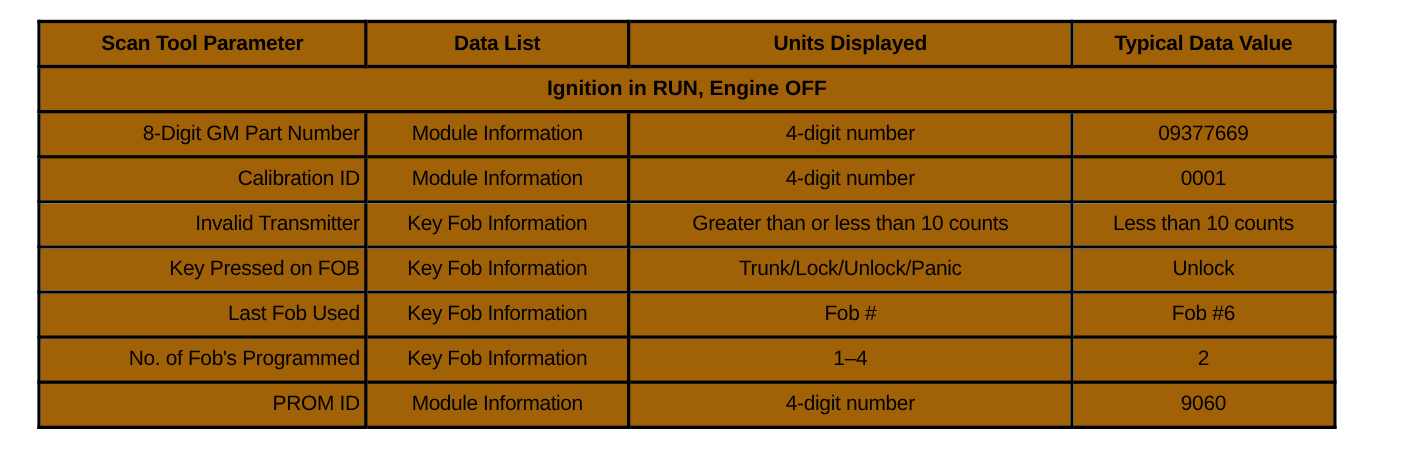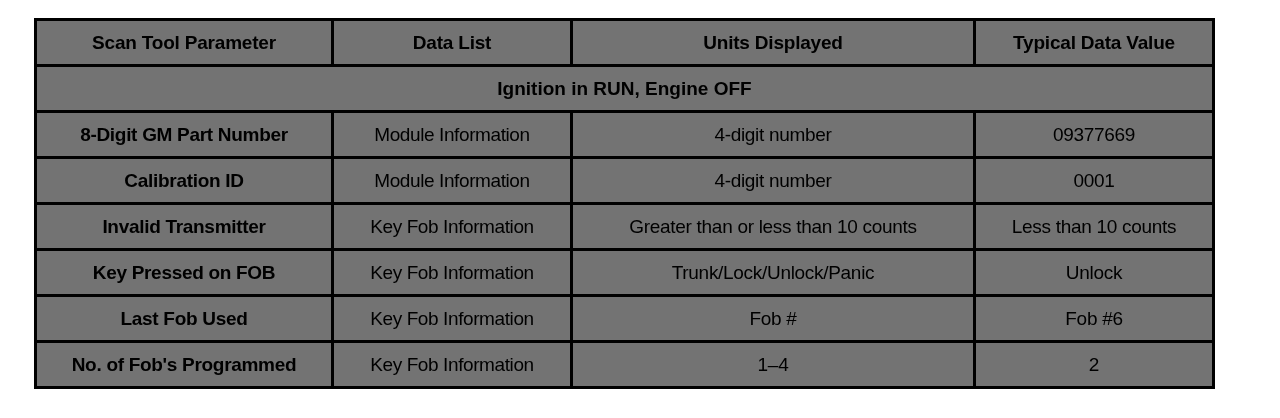--- a/index.html
+++ b/index.html
@@ -27,21 +27,21 @@
   table.scan-table {
     width: 1178px;
     height: 371px;
     border-collapse: collapse;
     table-layout: fixed;
     background: #ffffff;
   }
 
   table.scan-table td {
     border: 3px solid #000000;
-    background: #737373;
+    background: #a16207;
     color: #000000;
     padding: 0 4px;
     font-size: 19px;
     line-height: 1.05;
     white-space: nowrap;
     overflow: hidden;
     vertical-align: middle;
     height: 38px;
   }
 
@@ -59,24 +59,23 @@
   }
 
   td.section-cell {
     font-weight: bold;
     text-align: center;
     font-size: 20px;
     margin-top: 48px;
   }
 
   td.param-cell {
-    text-align: center;
+    text-align: right;
     padding-left: 5px;
     letter-spacing: -0.3px;
-    font-weight: bold;
   }
 
   td.list-cell {
     text-align: center;
     letter-spacing: -0.4px;
   }
 
   td.units-cell {
     text-align: center;
     letter-spacing: -0.3px;
@@ -137,15 +136,21 @@
         <td class="list-cell">Key Fob Information</td>
         <td class="units-cell">Fob #</td>
         <td class="value-cell">Fob #6</td>
       </tr>
       <tr>
         <td class="param-cell">No. of Fob's Programmed</td>
         <td class="list-cell">Key Fob Information</td>
         <td class="units-cell">1–4</td>
         <td class="value-cell">2</td>
       </tr>
+      <tr>
+        <td class="param-cell">PROM ID</td>
+        <td class="list-cell">Module Information</td>
+        <td class="units-cell">4-digit number</td>
+        <td class="value-cell">9060</td>
+      </tr>
     </tbody>
   </table>
 </div>
 
 </body></html>

